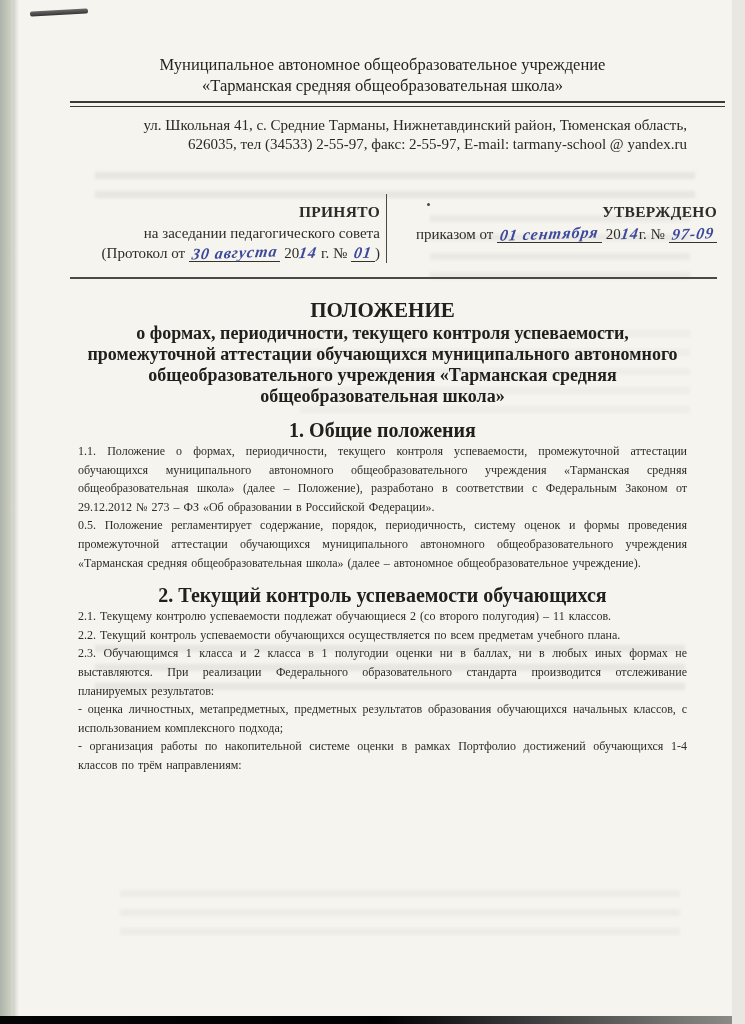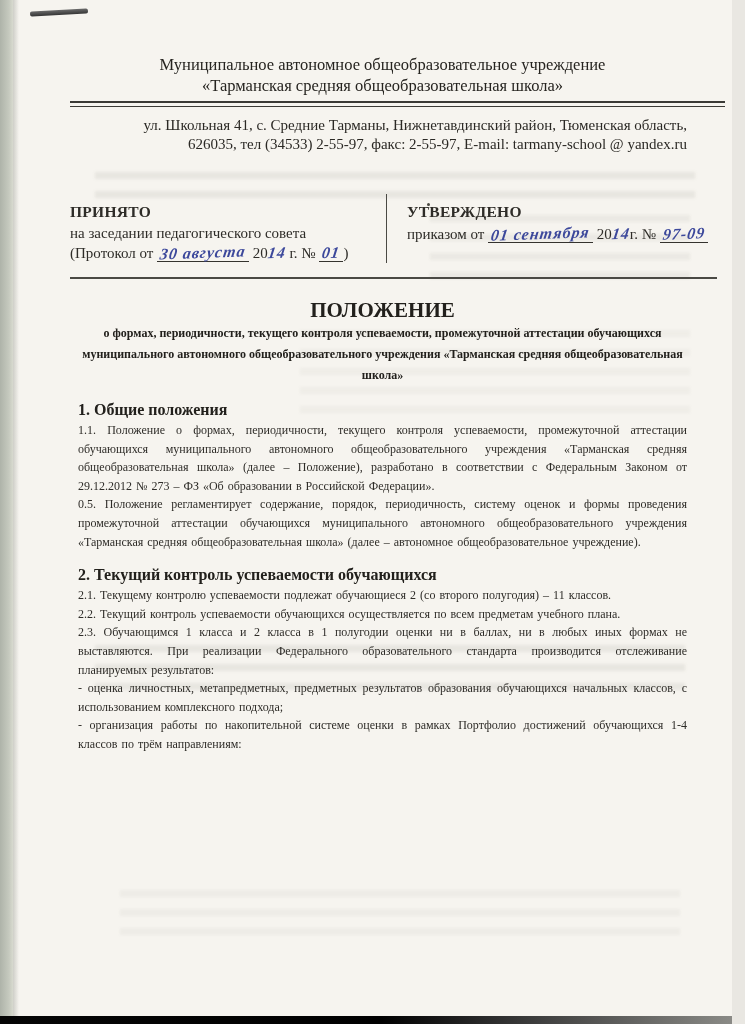--- a/index.html
+++ b/index.html
@@ -71,21 +71,21 @@
     text-align: right; font-size: 15px; line-height: 19px; color: #2b2925;
   }
   
   .approval {
     display: flex; margin: 40px 0 0 -8px;
     border-bottom: 2px solid #4a4944;
     padding-bottom: 14px;
     margin-right: -30px;
   }
   .approval-cell {
-    width: 50%; text-align: left; font-size: 15px; line-height: 19px;
+    width: 50%; text-align: right; font-size: 15px; line-height: 19px;
     padding-top: 8px;
   }
   .approval-cell.left { border-right: 1.5px solid #4a4944; padding-right: 6px; }
   .approval-cell.right { padding-left: 20px; }
   .approval-title { font-weight: bold; font-size: 15.5px; margin-bottom: 3px; letter-spacing: .3px; }
   .hw {
     display: inline-block;
     color: #3c489b;
     font-style: italic;
     font-weight: 600;
@@ -95,28 +95,28 @@
   }
   .blank { border-bottom: 1.2px solid #35332e; padding: 0 3px; }
   
   .doc-title {
     text-align: center; font-weight: bold; color: #22201c;
     font-size: 21px; line-height: 21px;
     margin-top: 21px;
   }
   .doc-subtitle {
     text-align: center; font-weight: bold; color: #22201c;
-    font-size: 12px; line-height: 21px;
+    font-size: 18px; line-height: 21px;
     margin: 2px auto 0 auto;
     max-width: 618px;
   }
   
   .section-heading {
-    text-align: left; font-weight: bold; color: #22201c;
-    font-size: 16px; line-height: 19px;
+    text-align: center; font-weight: bold; color: #22201c;
+    font-size: 20px; line-height: 19px;
     margin: 14px 0 2px 0;
   }
   .body-p {
     margin: 0; font-size: 12px; line-height: 18.6px;
     text-align: justify; color: #2e2c28;
     word-spacing: 1px;
   }
 </style>
 </head>
 <body>

